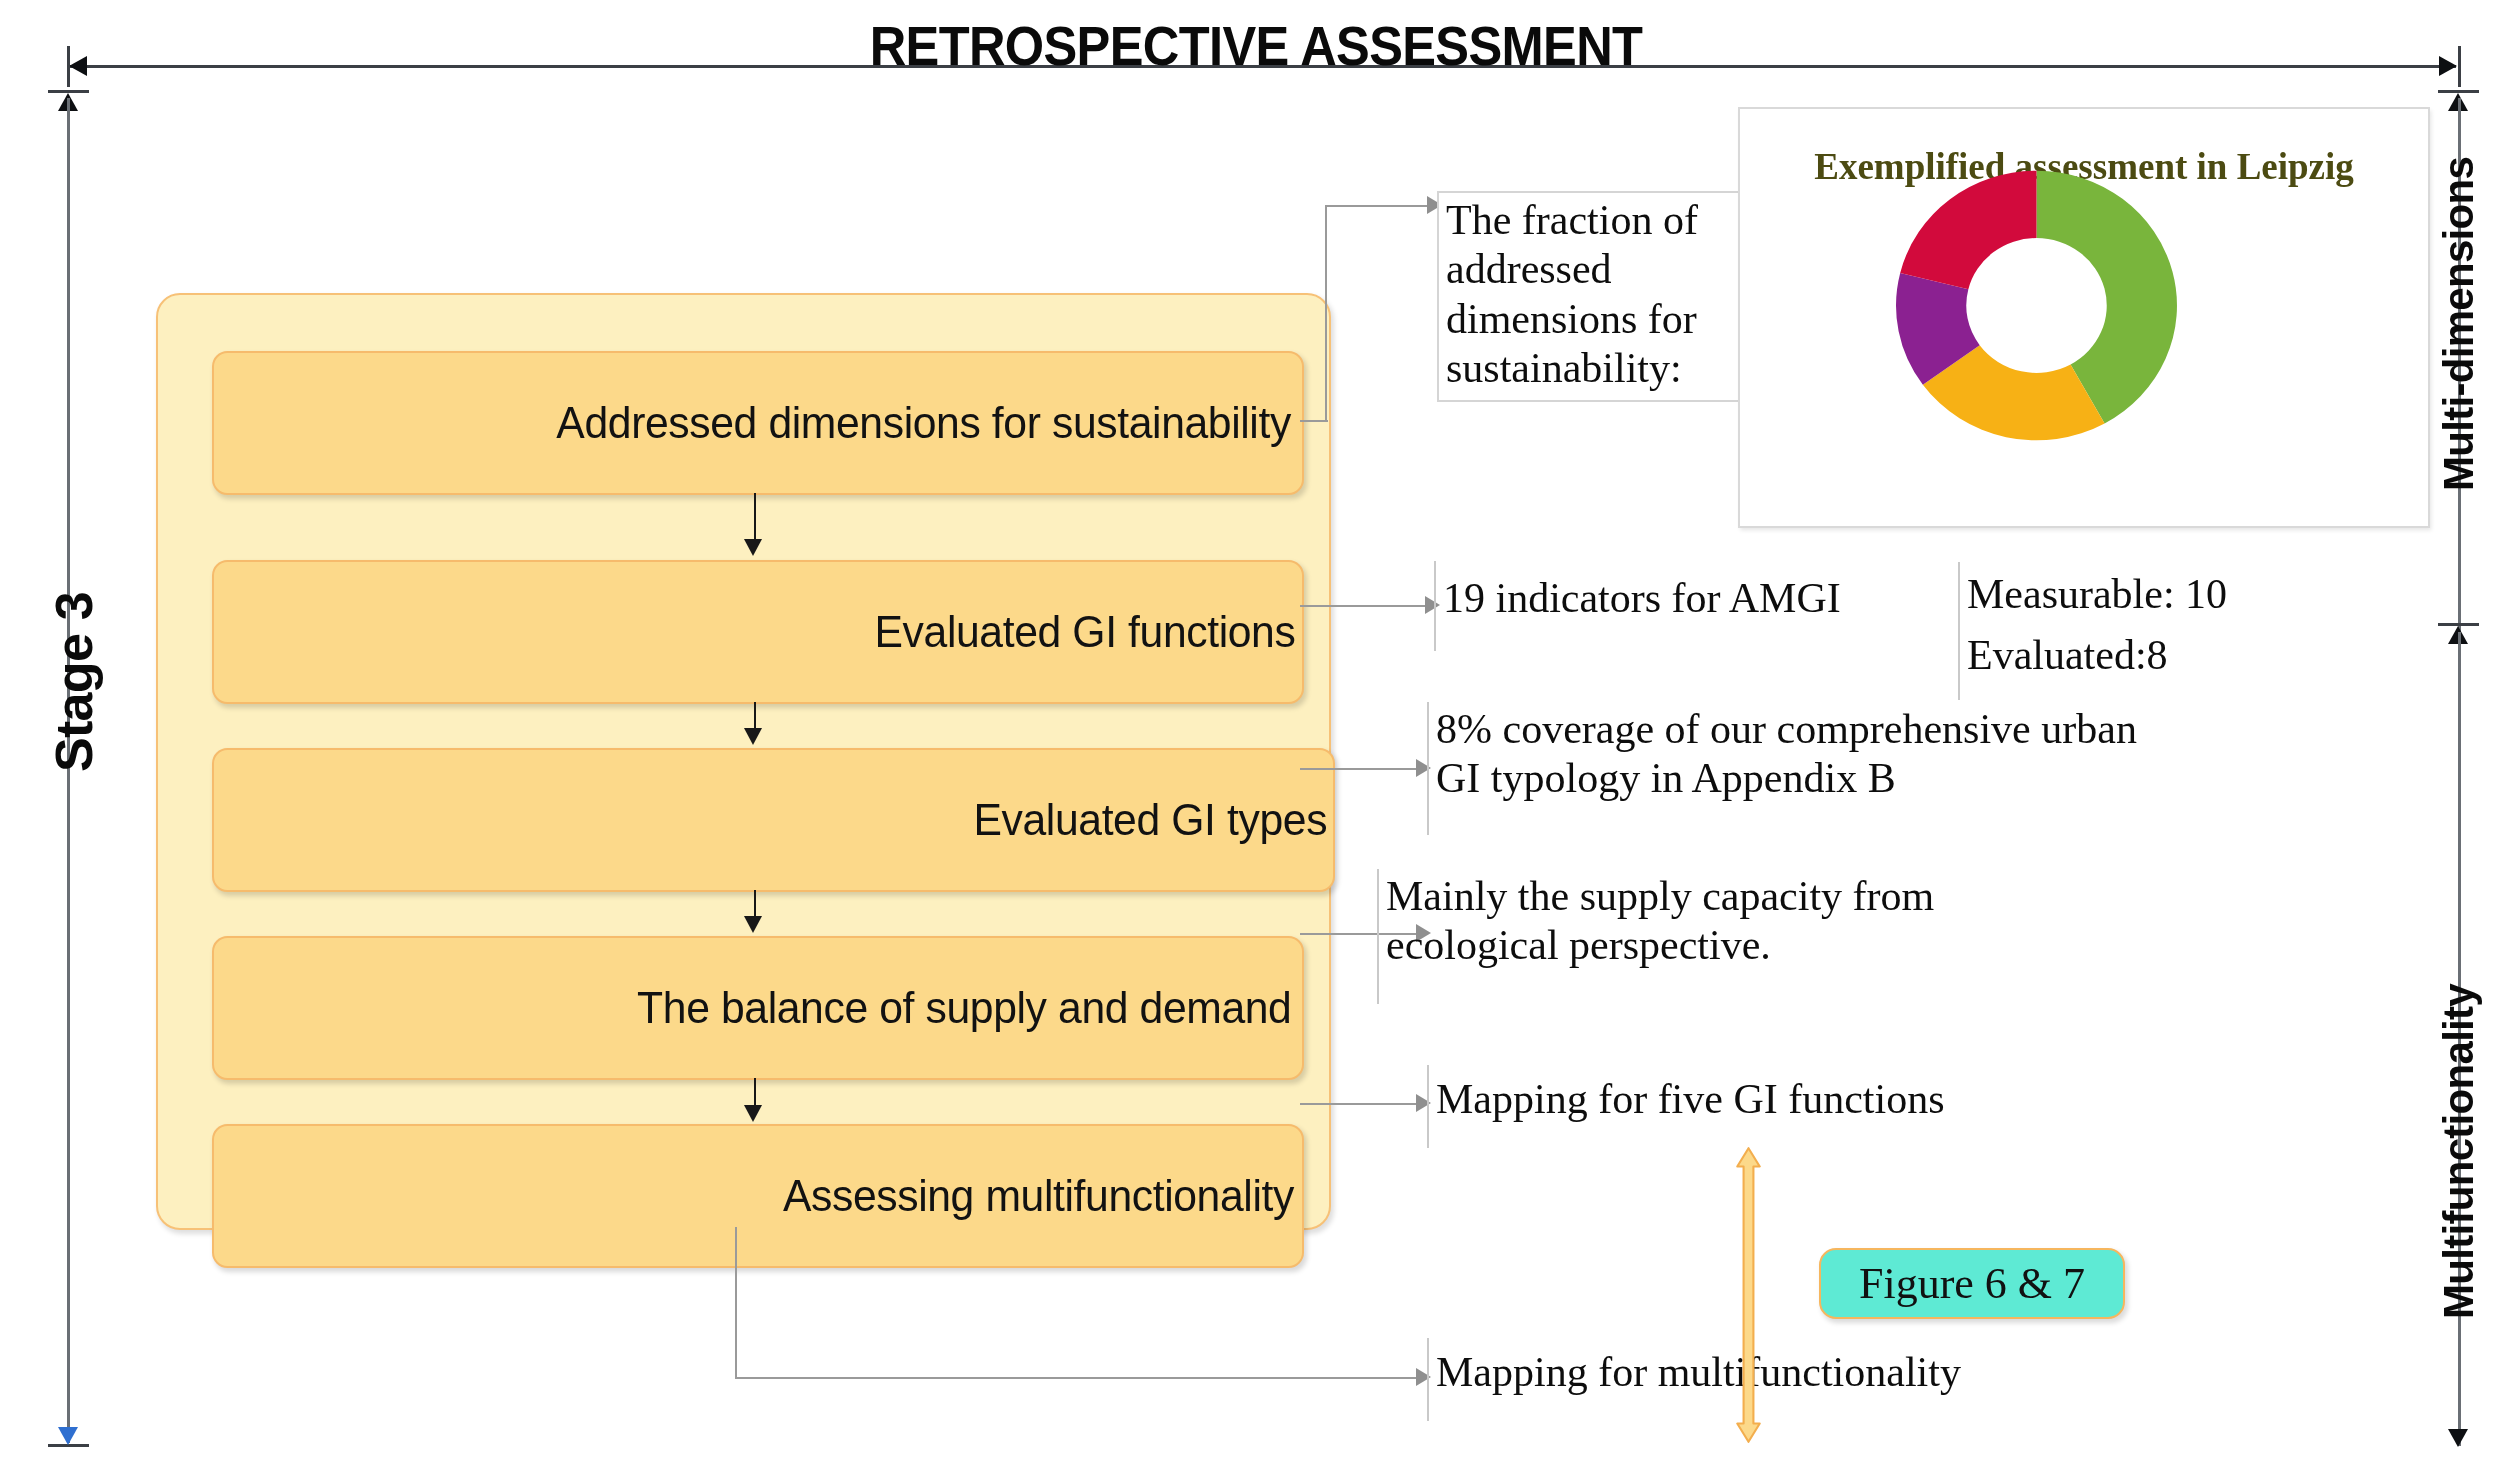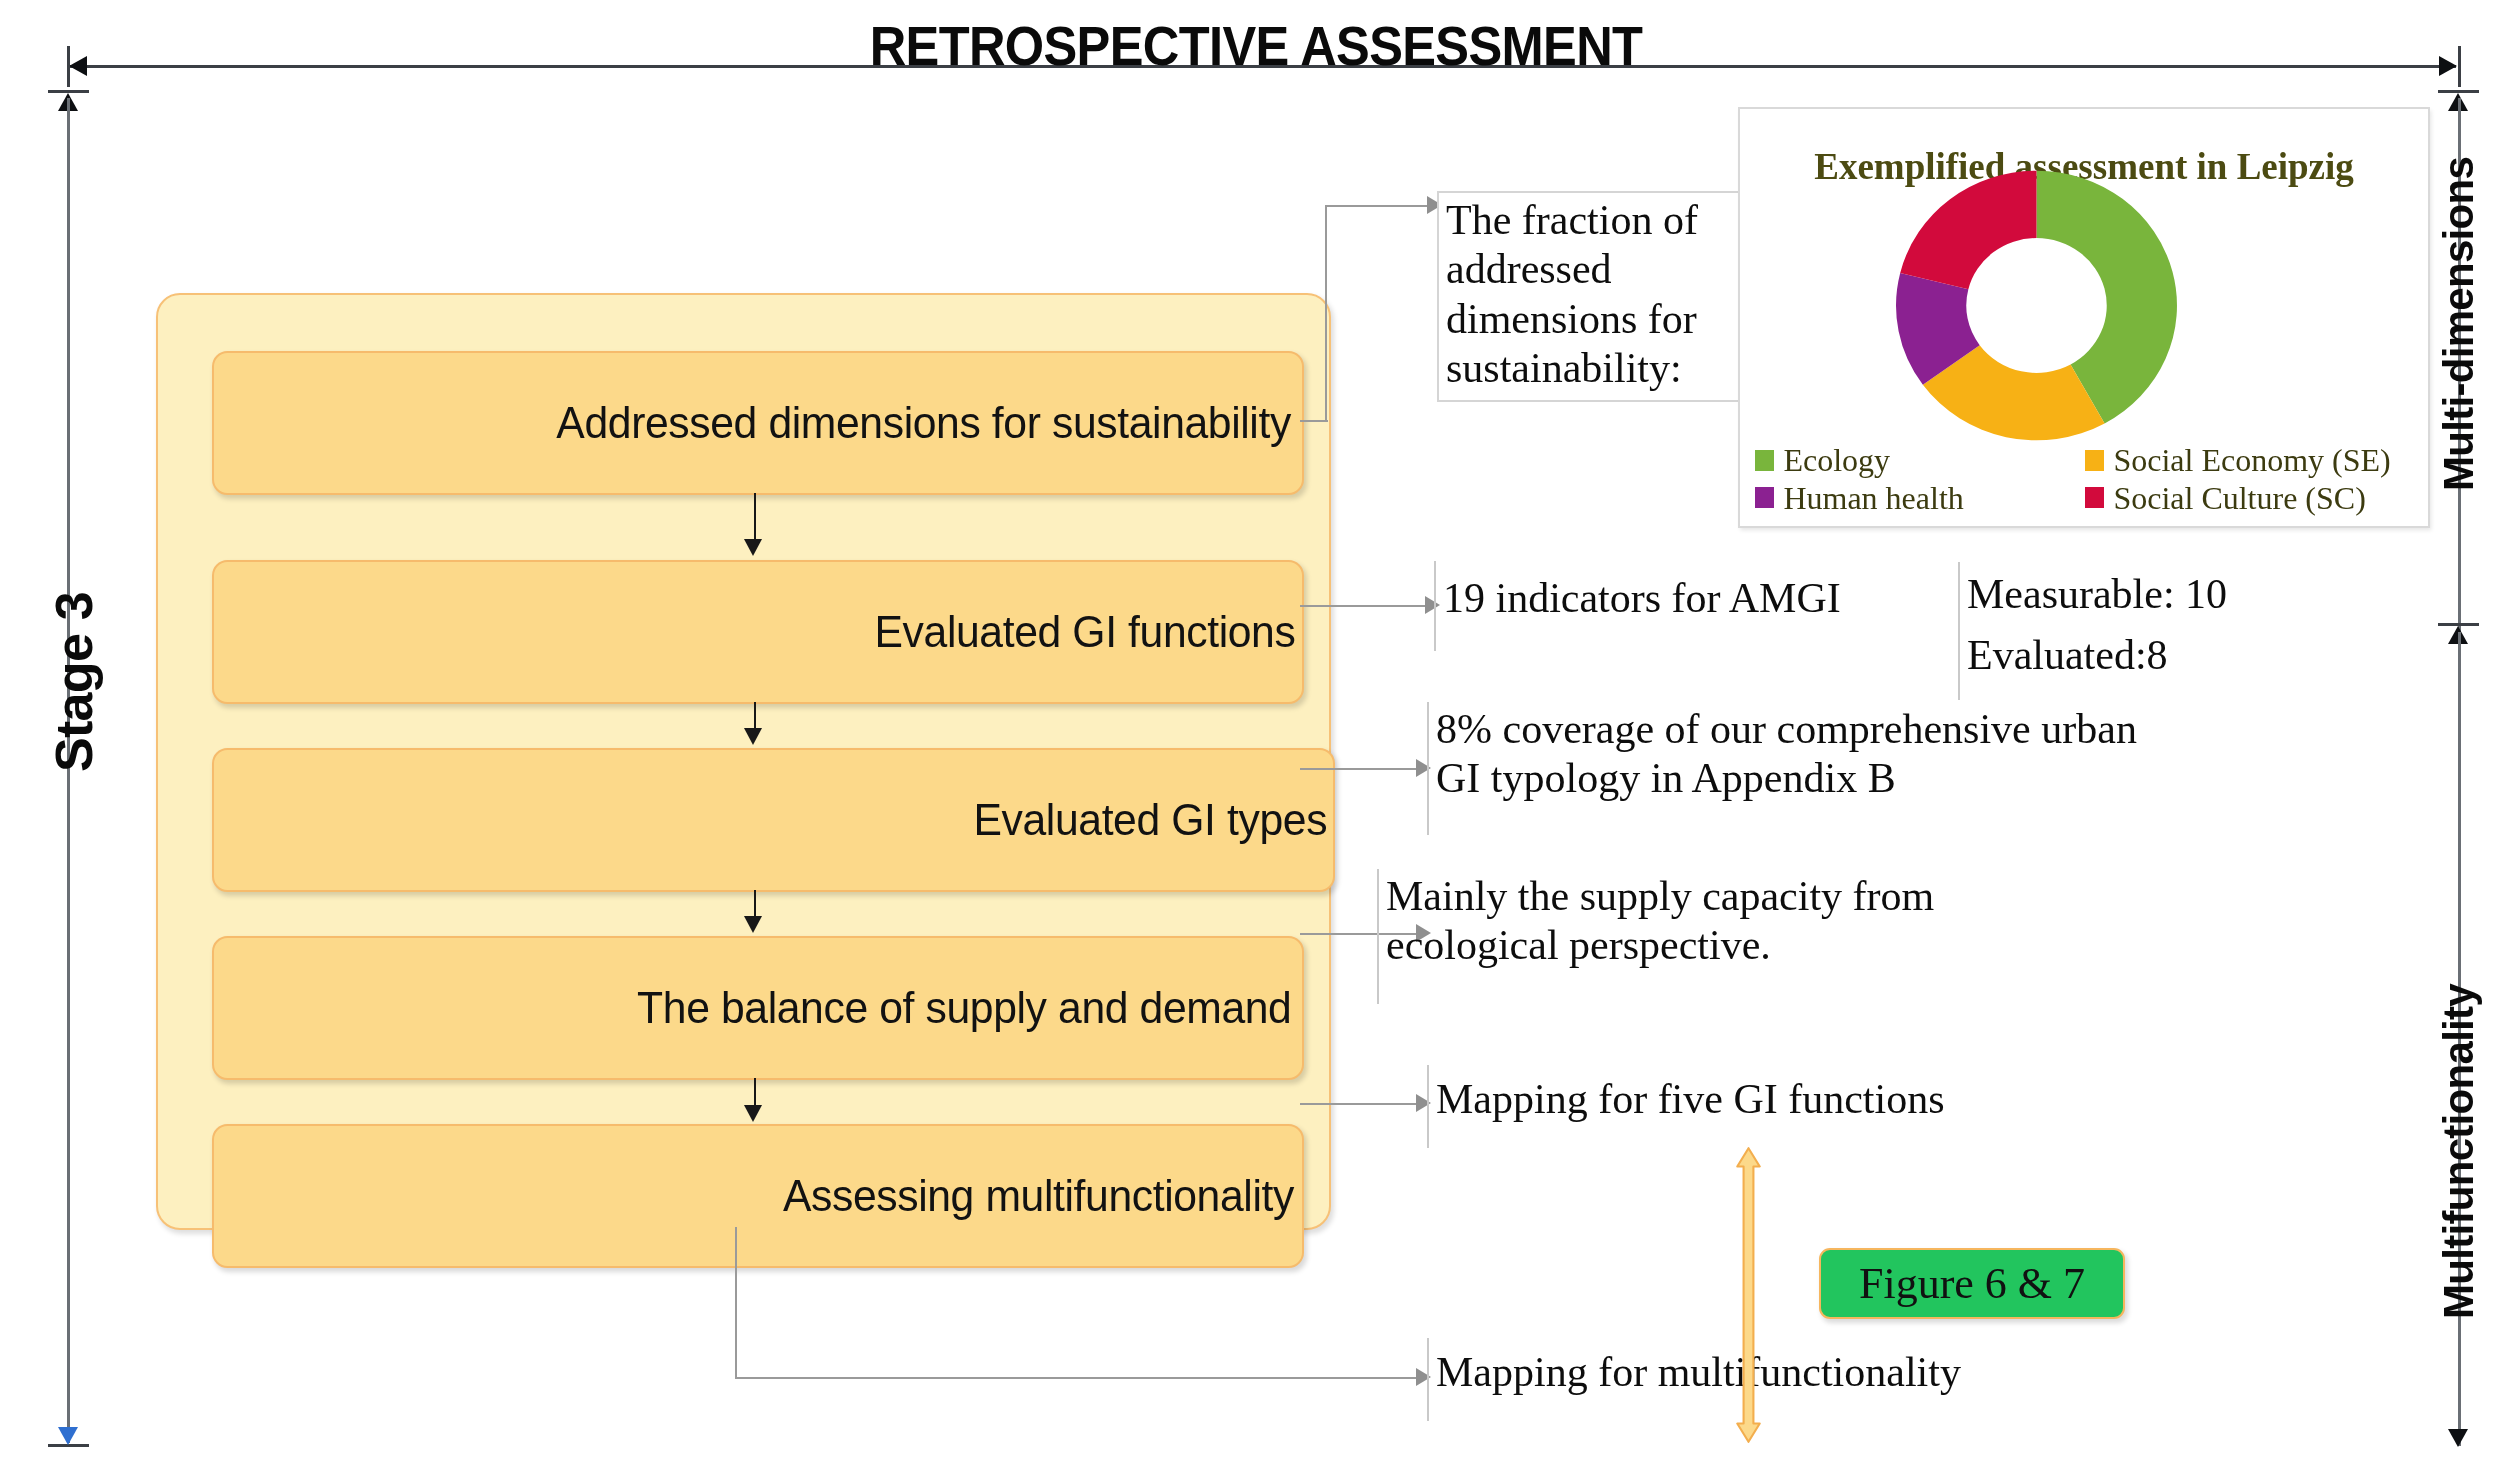--- a/index.html
+++ b/index.html
@@ -93,21 +93,21 @@
   .legend-item{display:flex; align-items:center; width:50%;}
   .legend-swatch{width:19px;height:21px;margin-right:9px;flex:0 0 auto;}
   .legend-text{
     font-family:"Liberation Serif", serif; font-size:32px;
     color:#3C3B10; white-space:nowrap; line-height:1.0;
   }
 
   
   #figure-tag{
     left:1819px; top:1248px; width:302px; height:67px;
-    background:#22c55e; border:2.1px solid #F6B65E; border-radius:11px;
+    background:#5eead4; border:2.1px solid #F6B65E; border-radius:17px;
     box-shadow:2.8px 3.5px 4.9px rgba(0,0,0,0.14);
     display:flex; align-items:center; justify-content:center;
   }
   #figure-tag span{font-family:"Liberation Serif", serif;font-size:44px;color:#111;}
 
   
   #orange-darrow{left:1733px; top:1144px; width:31px; height:302px;}
 </style>
 </head>
 <body>
@@ -215,36 +215,14 @@
     <svg id="donut-svg" viewBox="0 0 420 400" xmlns="http://www.w3.org/2000/svg">
       <g id="donut-slices">
           <path d="M 210 8 A 200 192 0 0 1 306.9619240492674 367.92698377076397 L 258.4809620246337 283.963491885382 A 100 96 0 0 0 210 104 Z" fill="#79B53C"></path>
           <path d="M 306.9619240492674 367.92698377076397 A 200 192 0 0 1 48.196601125010545 312.8547684401549 L 129.09830056250527 256.42738422007744 A 100 96 0 0 0 258.4809620246337 283.963491885382 Z" fill="#F7B115"></path>
           <path d="M 48.196601125010545 312.8547684401549 A 200 192 0 0 1 15.940854744800703 153.55099604486384 L 112.97042737240035 176.77549802243192 A 100 96 0 0 0 129.09830056250527 256.42738422007744 Z" fill="#8B2191"></path>
           <path d="M 15.940854744800703 153.55099604486384 A 200 192 0 0 1 209.99999999999997 8 L 209.99999999999997 104 A 100 96 0 0 0 112.97042737240035 176.77549802243192 Z" fill="#D20A3C"></path>
         </g>
     </svg>
   </div>
 
-  <div id="chart-legend">
-    <div class="legend-row">
-      <div class="legend-item">
-        <span class="legend-swatch" style="background:#79B53C;"></span>
-        <span class="legend-text">Ecology</span>
-      </div>
-      <div class="legend-item">
-        <span class="legend-swatch" style="background:#F7B115;"></span>
-        <span class="legend-text">Social Economy (SE)</span>
-      </div>
-    </div>
-    <div class="legend-row" style="margin-top:5.6px;">
-      <div class="legend-item">
-        <span class="legend-swatch" style="background:#8B2191;"></span>
-        <span class="legend-text">Human health</span>
-      </div>
-      <div class="legend-item">
-        <span class="legend-swatch" style="background:#D20A3C;"></span>
-        <span class="legend-text">Social Culture (SC)</span>
-      </div>
-    </div>
-  </div>
 </div>
 
 
 </body></html>

